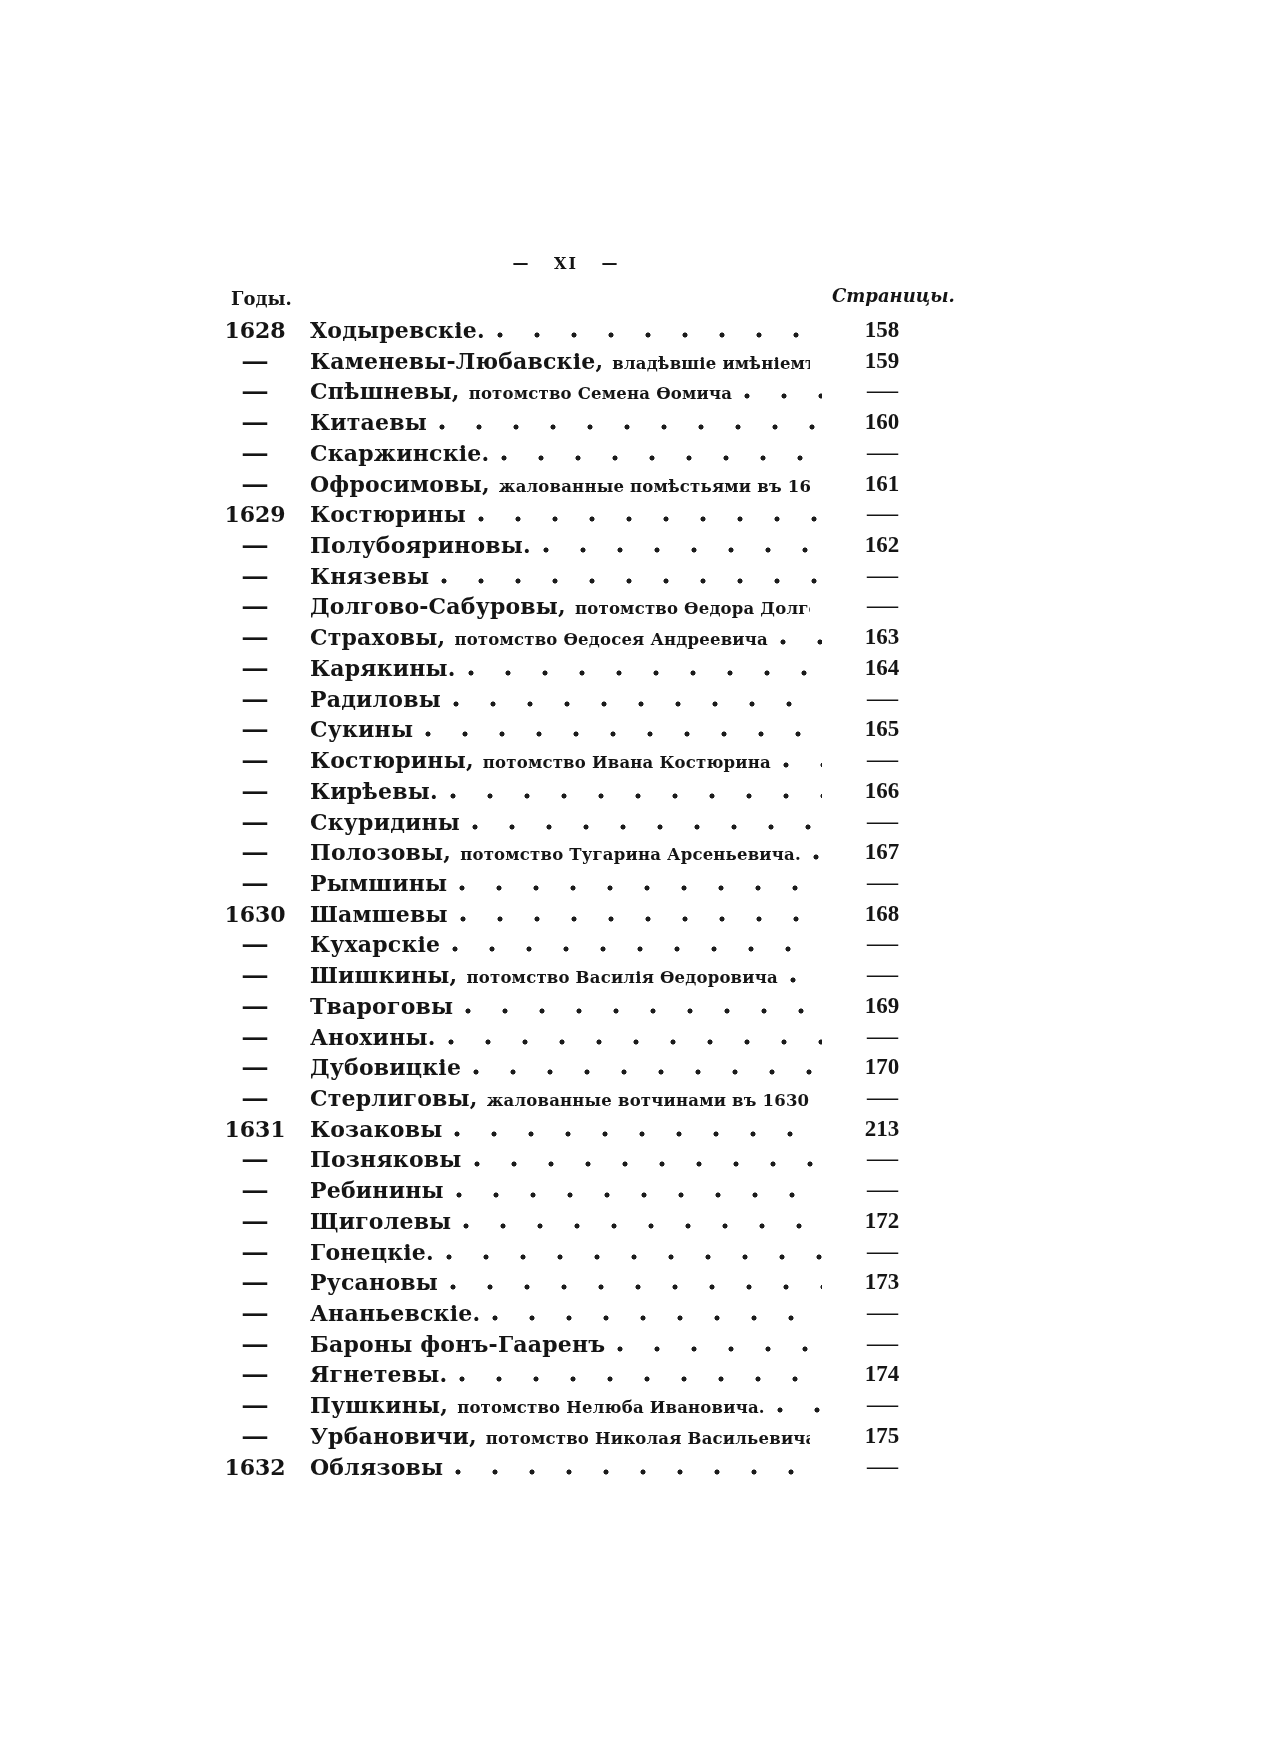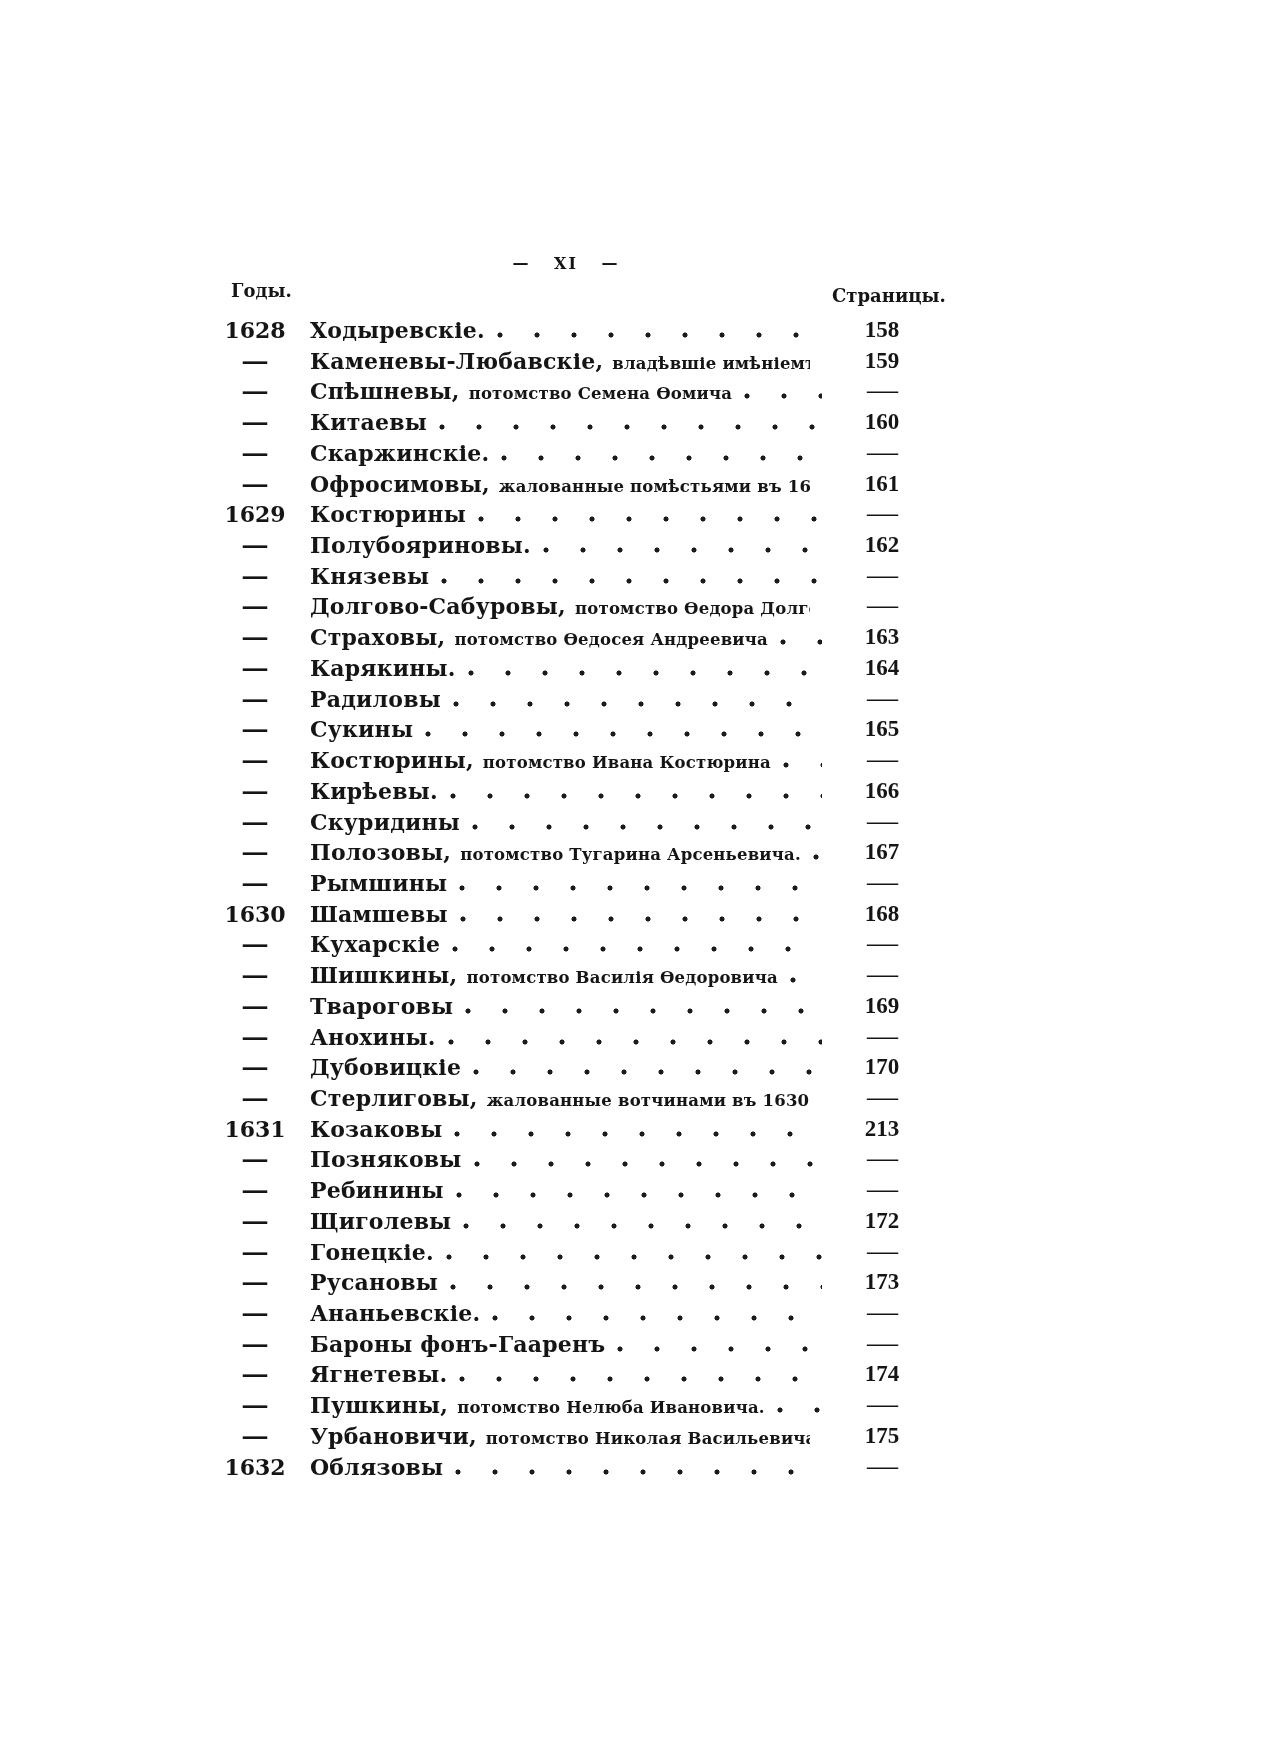--- a/index.html
+++ b/index.html
@@ -7,22 +7,22 @@
     position:relative; width:1280px; height:1756px;
     background:#ffffff; color:#151515;
     font-family:"DejaVu Serif", serif; overflow:hidden;
   }
   .folio {
     position:absolute; top:254px; left:200px; width:732px;
     text-align:center; font-size:16px; font-weight:bold;
     letter-spacing:2px; word-spacing:16px; color:#141414;
   }
   .col-label { position:absolute; font-size:18px; font-weight:bold; }
-  .col-label-years { left:231px; top:280px;text-align:center; }
-  .col-label-pages { left:832px; top:285px; width:100px; text-align:center; }
+  .col-label-years { left:231px; top:288px;text-align:center; }
+  .col-label-pages { left:832px; top:285px; width:100px; text-align:center;font-style:italic; }
   .toc { position:absolute; left:200px; top:315px; width:732px; }
   .row {
     position:relative; display:flex; align-items:baseline;
     height:30.72px; line-height:30.72px; white-space:nowrap;
     padding-right:100px; box-sizing:border-box;
   }
   .cell-year {
     flex:none; width:110px; text-align:center;
     font-size:22px; font-weight:bold;
   }

